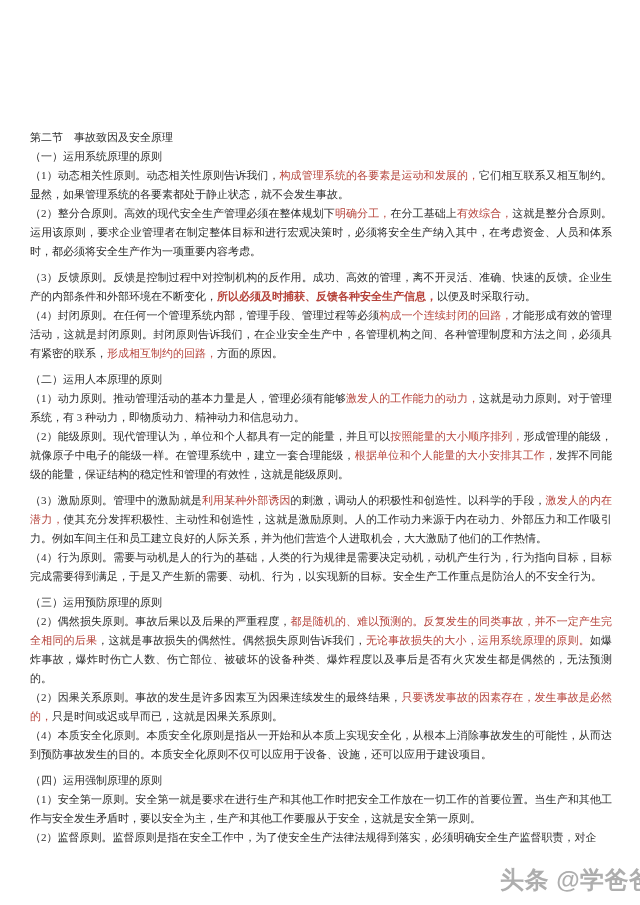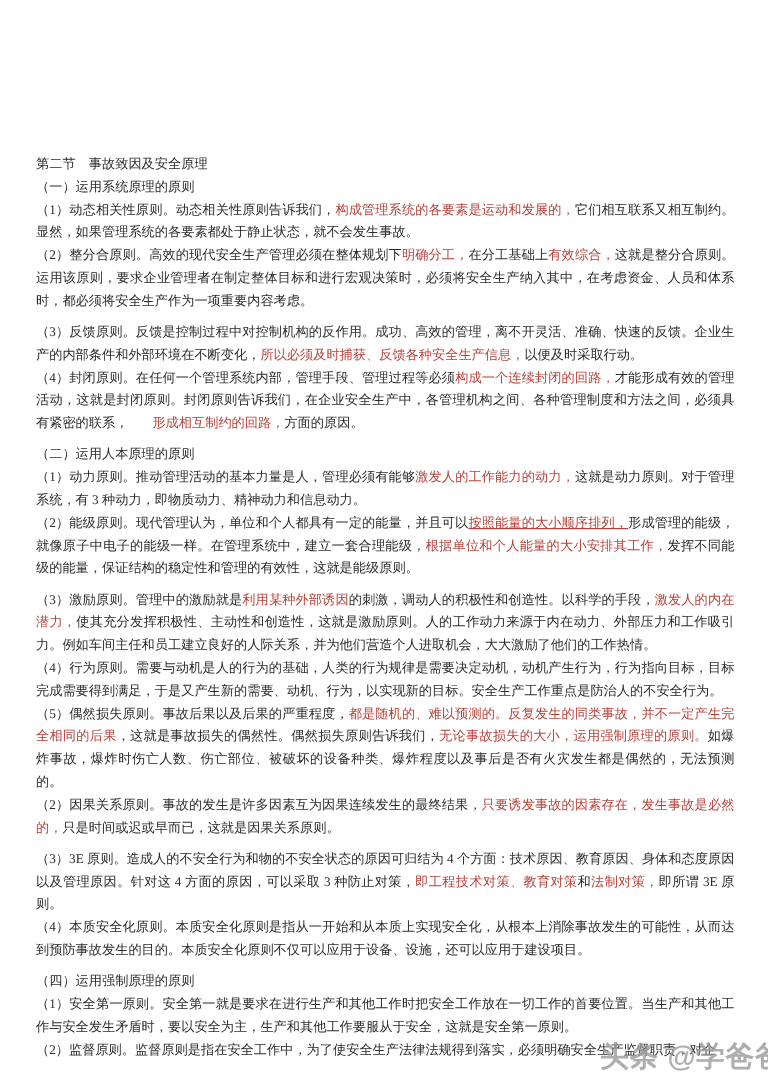--- a/index.html
+++ b/index.html
@@ -44,29 +44,29 @@
 </style>
 </head>
 <body>
 
 <div class="page" style="background: rgb(255, 255, 255);">
   <div class="doc-body" style="color: rgb(43, 43, 43);">
       <p><span class="run-ink">第二节　事故致因及安全原理</span></p>
       <p><span class="run-ink">（一）运用系统原理的原则</span></p>
       <p><span class="run-ink">（1）动态相关性原则。动态相关性原则告诉我们，</span><span class="run-red" style="color: rgb(181, 66, 58);">构成管理系统的各要素是运动和发展的，</span><span class="run-ink">它们相互联系又相互制约。显然，如果管理系统的各要素都处于静止状态，就不会发生事故。</span></p>
       <p><span class="run-ink">（2）整分合原则。高效的现代安全生产管理必须在整体规划下</span><span class="run-red" style="color: rgb(181, 66, 58);">明确分工，</span><span class="run-ink">在分工基础上</span><span class="run-red" style="color: rgb(181, 66, 58);">有效综合，</span><span class="run-ink">这就是整分合原则。运用该原则，要求企业管理者在制定整体目标和进行宏观决策时，必须将安全生产纳入其中，在考虑资金、人员和体系时，都必须将安全生产作为一项重要内容考虑。</span></p>
-      <p class="gap"><span class="run-ink">（3）反馈原则。反馈是控制过程中对控制机构的反作用。成功、高效的管理，离不开灵活、准确、快速的反馈。企业生产的内部条件和外部环境在不断变化，</span><span class="run-red" style="color: rgb(181, 66, 58);">所以必须及时捕获、反馈各种安全生产信息，</span><span class="run-ink">以便及时采取行动。</span></p>
-      <p><span class="run-ink">（4）封闭原则。在任何一个管理系统内部，管理手段、管理过程等必须</span><span class="run-red" style="color: rgb(181, 66, 58);">构成一个连续封闭的回路，</span><span class="run-ink">才能形成有效的管理活动，这就是封闭原则。封闭原则告诉我们，在企业安全生产中，各管理机构之间、各种管理制度和方法之间，必须具有紧密的联系，</span><span class="run-red" style="color: rgb(181, 66, 58); margin-left: 20px;">形成相互制约的回路，</span><span class="run-ink">方面的原因。</span></p>
+      <p class="gap"><span class="run-ink">（3）反馈原则。反馈是控制过程中对控制机构的反作用。成功、高效的管理，离不开灵活、准确、快速的反馈。企业生产的内部条件和外部环境在不断变化，</span><span class="run-red" style="color: rgb(181, 66, 58); font-weight: bold;">所以必须及时捕获、反馈各种安全生产信息，</span><span class="run-ink">以便及时采取行动。</span></p>
+      <p><span class="run-ink">（4）封闭原则。在任何一个管理系统内部，管理手段、管理过程等必须</span><span class="run-red" style="color: rgb(181, 66, 58);">构成一个连续封闭的回路，</span><span class="run-ink">才能形成有效的管理活动，这就是封闭原则。封闭原则告诉我们，在企业安全生产中，各管理机构之间、各种管理制度和方法之间，必须具有紧密的联系，</span><span class="run-red" style="color: rgb(181, 66, 58);">形成相互制约的回路，</span><span class="run-ink">方面的原因。</span></p>
       <p class="gap"><span class="run-ink">（二）运用人本原理的原则</span></p>
       <p><span class="run-ink">（1）动力原则。推动管理活动的基本力量是人，管理必须有能够</span><span class="run-red" style="color: rgb(181, 66, 58);">激发人的工作能力的动力，</span><span class="run-ink">这就是动力原则。对于管理系统，有 3 种动力，即物质动力、精神动力和信息动力。</span></p>
-      <p><span class="run-ink">（2）能级原则。现代管理认为，单位和个人都具有一定的能量，并且可以</span><span class="run-red" style="color: rgb(181, 66, 58); text-decoration: underline;">按照能量的大小顺序排列，</span><span class="run-ink">形成管理的能级，就像原子中电子的能级一样。在管理系统中，建立一套合理能级，</span><span class="run-red" style="color: rgb(181, 66, 58);">根据单位和个人能量的大小安排其工作，</span><span class="run-ink">发挥不同能级的能量，保证结构的稳定性和管理的有效性，这就是能级原则。</span></p>
+      <p><span class="run-ink">（2）能级原则。现代管理认为，单位和个人都具有一定的能量，并且可以</span><span class="run-red" style="color: rgb(181, 66, 58);">按照能量的大小顺序排列，</span><span class="run-ink">形成管理的能级，就像原子中电子的能级一样。在管理系统中，建立一套合理能级，</span><span class="run-red" style="color: rgb(181, 66, 58);">根据单位和个人能量的大小安排其工作，</span><span class="run-ink">发挥不同能级的能量，保证结构的稳定性和管理的有效性，这就是能级原则。</span></p>
       <p class="gap"><span class="run-ink">（3）激励原则。管理中的激励就是</span><span class="run-red" style="color: rgb(181, 66, 58);">利用某种外部诱因</span><span class="run-ink">的刺激，调动人的积极性和创造性。以科学的手段，</span><span class="run-red" style="color: rgb(181, 66, 58);">激发人的内在潜力，</span><span class="run-ink">使其充分发挥积极性、主动性和创造性，这就是激励原则。人的工作动力来源于内在动力、外部压力和工作吸引力。例如车间主任和员工建立良好的人际关系，并为他们营造个人进取机会，大大激励了他们的工作热情。</span></p>
       <p><span class="run-ink">（4）行为原则。需要与动机是人的行为的基础，人类的行为规律是需要决定动机，动机产生行为，行为指向目标，目标完成需要得到满足，于是又产生新的需要、动机、行为，以实现新的目标。安全生产工作重点是防治人的不安全行为。</span></p>
-      <p><span class="run-ink">（5）偶然损失原则。事故后果以及后果的严重程度，</span><span class="run-red" style="color: rgb(181, 66, 58);">都是随机的、难以预测的。反复发生的同类事故，并不一定产生完全相同的后果</span><span class="run-ink">，这就是事故损失的偶然性。偶然损失原则告诉我们，</span><span class="run-red" style="color: rgb(181, 66, 58);">无论事故损失的大小，运用强制原理的原则。</span><span class="run-ink">如爆炸事故，爆炸时伤亡人数、伤亡部位、被破坏的设备种类、爆炸程度以及事后是否有火灾发生都是偶然的，无法预测的。</span></p>
+      <p class="gap"><span class="run-ink">（三）运用预防原理的原则</span></p>
+      <p><span class="run-ink">（2）偶然损失原则。事故后果以及后果的严重程度，</span><span class="run-red" style="color: rgb(181, 66, 58);">都是随机的、难以预测的。反复发生的同类事故，并不一定产生完全相同的后果</span><span class="run-ink">，这就是事故损失的偶然性。偶然损失原则告诉我们，</span><span class="run-red" style="color: rgb(181, 66, 58);">无论事故损失的大小，运用系统原理的原则。</span><span class="run-ink">如爆炸事故，爆炸时伤亡人数、伤亡部位、被破坏的设备种类、爆炸程度以及事后是否有火灾发生都是偶然的，无法预测的。</span></p>
       <p><span class="run-ink">（2）因果关系原则。事故的发生是许多因素互为因果连续发生的最终结果，</span><span class="run-red" style="color: rgb(181, 66, 58);">只要诱发事故的因素存在，发生事故是必然的，</span><span class="run-ink">只是时间或迟或早而已，这就是因果关系原则。</span></p>
-      <p class="gap"><span class="run-ink">（3）3E 原则。造成人的不安全行为和物的不安全状态的原因可归结为 4 个方面：技术原因、教育原因、身体和态度原因以及管理原因。针对这 4 方面的原因，可以采取 3 种防止对策，</span><span class="run-red" style="color: rgb(181, 66, 58);">即工程技术对策、教育对策</span><span class="run-ink">和</span><span class="run-red" style="color: rgb(181, 66, 58);">法制对策，</span><span class="run-ink">即所谓 3E 原则。</span></p>
       <p><span class="run-ink">（4）本质安全化原则。本质安全化原则是指从一开始和从本质上实现安全化，从根本上消除事故发生的可能性，从而达到预防事故发生的目的。本质安全化原则不仅可以应用于设备、设施，还可以应用于建设项目。</span></p>
       <p class="gap"><span class="run-ink">（四）运用强制原理的原则</span></p>
       <p><span class="run-ink">（1）安全第一原则。安全第一就是要求在进行生产和其他工作时把安全工作放在一切工作的首要位置。当生产和其他工作与安全发生矛盾时，要以安全为主，生产和其他工作要服从于安全，这就是安全第一原则。</span></p>
       <p><span class="run-ink">（2）监督原则。监督原则是指在安全工作中，为了使安全生产法律法规得到落实，必须明确安全生产监督职责，对企</span></p>
     </div>
   <div class="watermark" style="color: rgb(154, 154, 154);">头条 @学爸爸</div>
 </div>
 
 </body></html>

